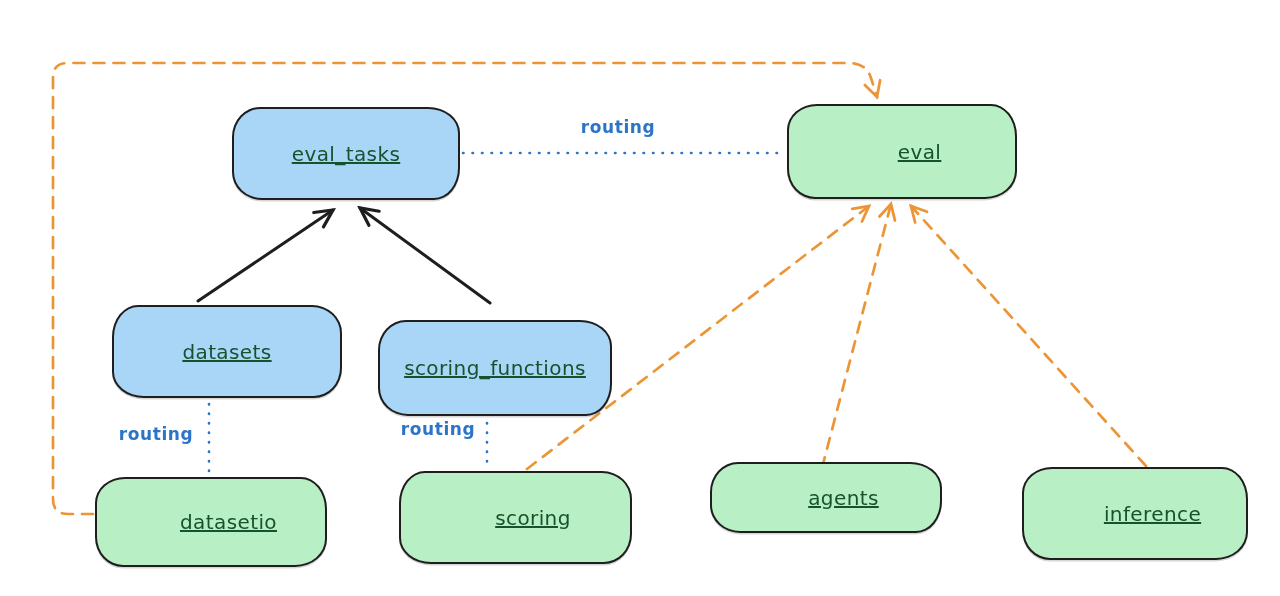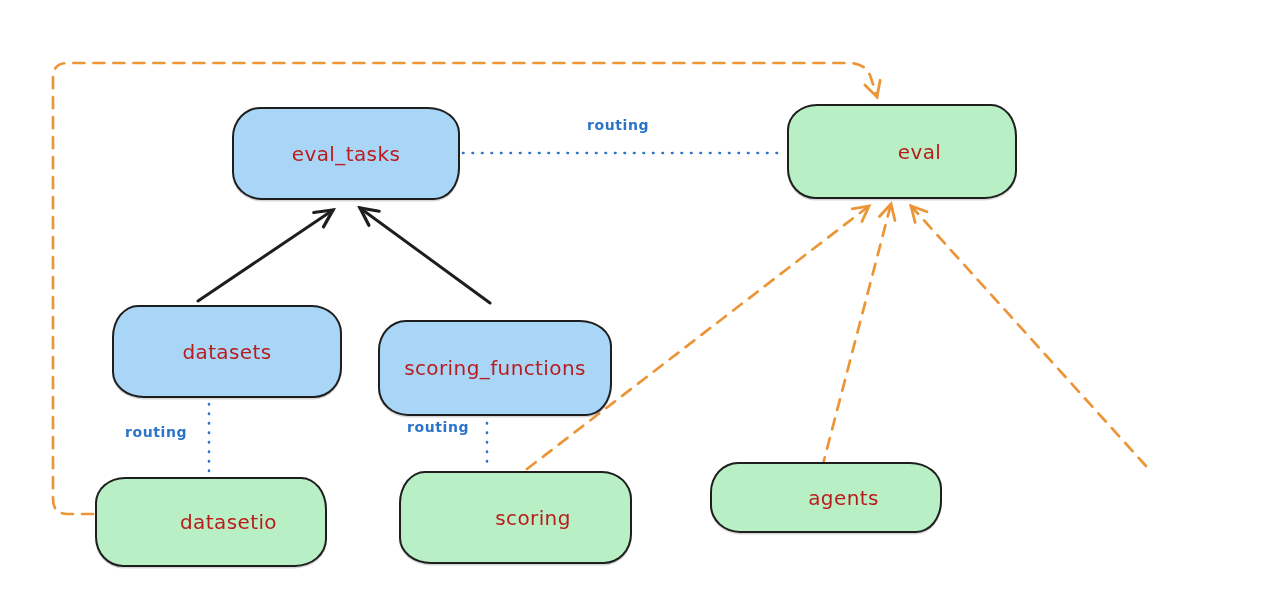--- a/index.html
+++ b/index.html
@@ -23,32 +23,33 @@
   }
   .node {
     position: absolute;
     display: flex;
     align-items: center;
     justify-content: center;
     border: 2.5px solid #1e1e1e;
     box-sizing: border-box;
     font-size: 20px;
     letter-spacing: 0.4px;
-    color: #b91c1c;
+    color: #14532d;
     box-shadow: 0 1.5px 0 rgba(30,30,30,0.18);
+    text-decoration: underline;
   }
   .node.r1 { border-radius: 28px 32px 26px 30px / 30px 26px 32px 28px; }
   .node.r2 { border-radius: 30px 26px 32px 28px / 26px 32px 28px 30px; }
   .node.r3 { border-radius: 26px 30px 28px 32px / 32px 28px 30px 26px; margin-left: 14px; }
   .node.blue  { background: #a9d6f7; }
   .node.green { background: #b9efc4; padding-left: 35px; }
   .edge-label {
     position: absolute;
     color: #2b74c8;
-    font-size: 14px;
+    font-size: 17px;
     font-weight: 600;
     letter-spacing: 0.6px;
     text-align: center;
   }
 </style>
 </head>
 <body>
 
 <div class="canvas">
 
@@ -97,20 +98,23 @@
   </div>
 
   <div class="node green r2" style="left:95px; top:477px; width:232px; height:90px;">
     <span>datasetio</span>
   </div>
 
   <div class="node green r1" style="left:710px; top:462px; width:232px; height:71px;">
     <span>agents</span>
   </div>
 
+  <div class="node green r2" style="left:1022px; top:467px; width:226px; height:93px;">
+    <span>inference</span>
+  </div>
 
   <div class="edge-label" style="left:568px; top:117px; width:100px;">routing</div>
 
   <div class="edge-label" style="left:108px; top:424px; width:96px;">routing</div>
 
   <div class="edge-label" style="left:390px; top:419px; width:96px;">routing</div>
 
 </div>
 
 </body></html>

